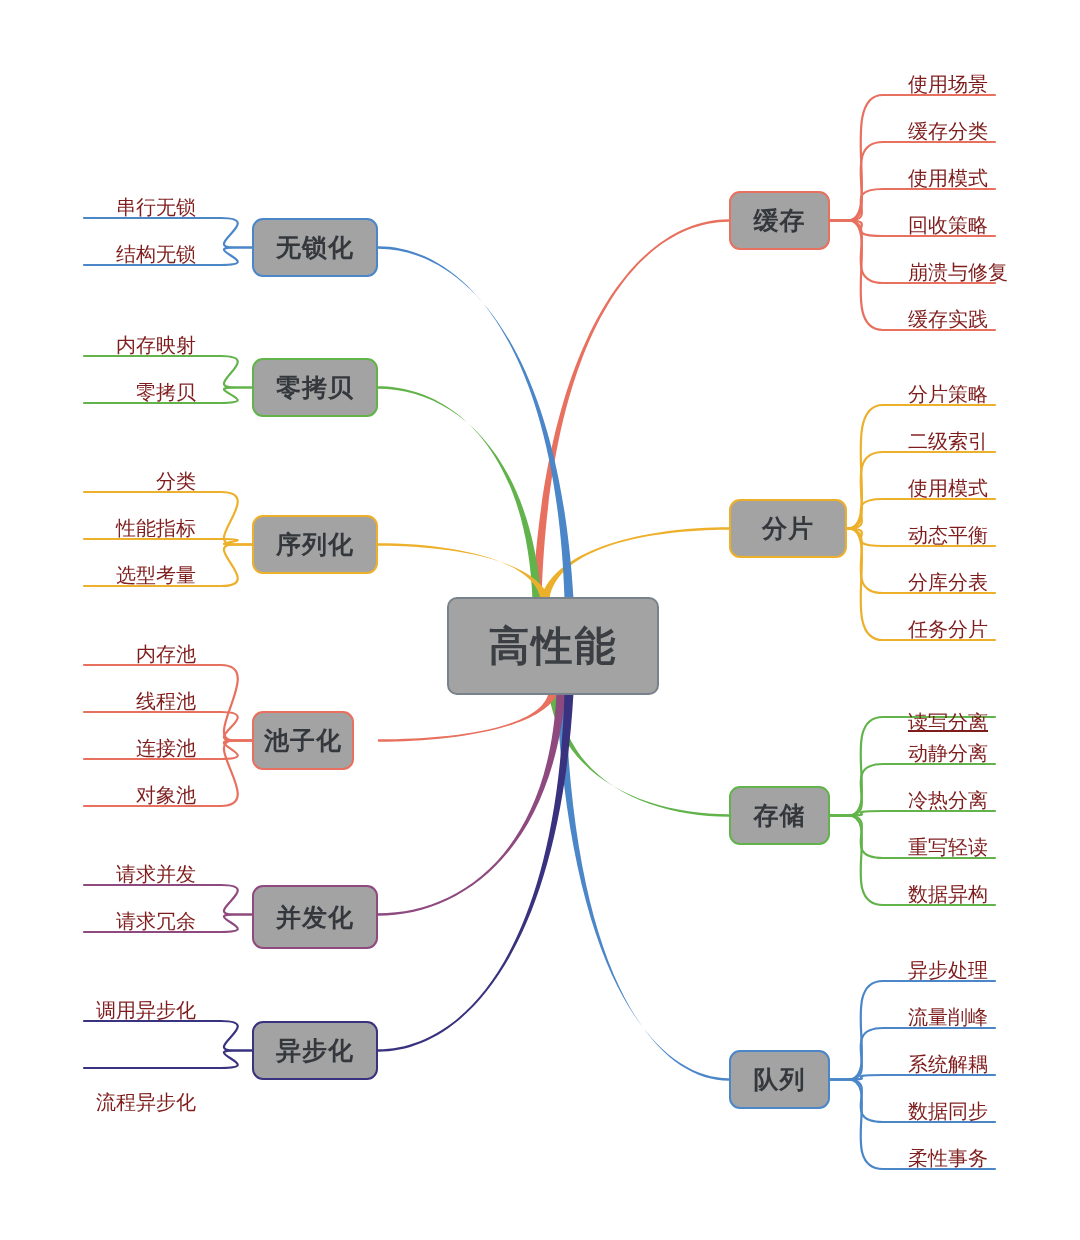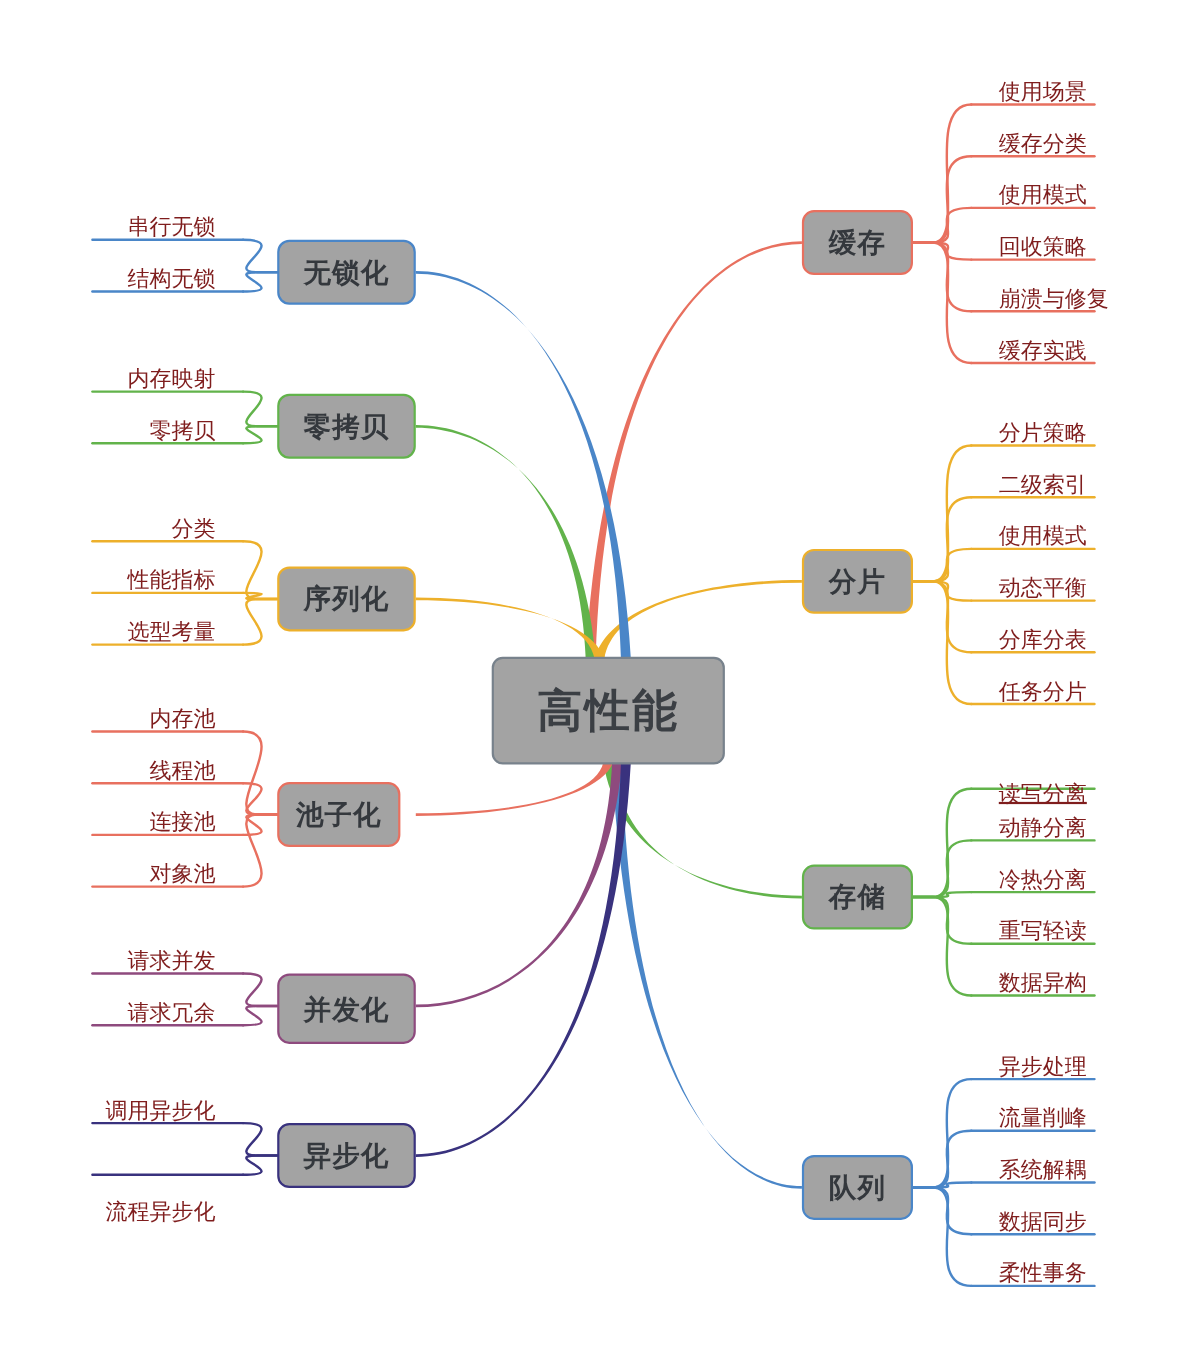--- a/index.html
+++ b/index.html
@@ -160,21 +160,21 @@
     </svg>
 <div class="node node-branch" style="left: 729px; top: 191px; width: 101px; height: 59px; border-color: rgb(232, 112, 95);">
       <span>缓存</span>
     </div>
     <div class="leaf leaf-right" style="top: 74px; left: 908px;"><span>使用场景</span></div>
     <div class="leaf leaf-right" style="top: 121px; left: 908px;"><span>缓存分类</span></div>
     <div class="leaf leaf-right" style="top: 168px; left: 908px;"><span>使用模式</span></div>
     <div class="leaf leaf-right" style="top: 215px; left: 908px;"><span>回收策略</span></div>
     <div class="leaf leaf-right" style="top: 262px; left: 908px;"><span>崩溃与修复</span></div>
     <div class="leaf leaf-right" style="top: 309px; left: 908px;"><span>缓存实践</span></div>
-    <div class="node node-branch" style="left: 729px; top: 499px; width: 101px; height: 59px; border-color: rgb(237, 176, 43);">
+    <div class="node node-branch" style="left: 729px; top: 499px; width: 118px; height: 59px; border-color: rgb(237, 176, 43);">
       <span>分片</span>
     </div>
     <div class="leaf leaf-right" style="top: 384px; left: 908px;"><span>分片策略</span></div>
     <div class="leaf leaf-right" style="top: 431px; left: 908px;"><span>二级索引</span></div>
     <div class="leaf leaf-right" style="top: 478px; left: 908px;"><span>使用模式</span></div>
     <div class="leaf leaf-right" style="top: 525px; left: 908px;"><span>动态平衡</span></div>
     <div class="leaf leaf-right" style="top: 572px; left: 908px;"><span>分库分表</span></div>
     <div class="leaf leaf-right" style="top: 619px; left: 908px;"><span>任务分片</span></div>
     <div class="node node-branch" style="left: 729px; top: 786px; width: 101px; height: 59px; border-color: rgb(98, 179, 75);">
       <span>存储</span>
@@ -201,21 +201,21 @@
       <span>零拷贝</span>
     </div>
     <div class="leaf leaf-left" style="top: 335px; right: 884px;"><span>内存映射</span></div>
     <div class="leaf leaf-left" style="top: 382px; right: 884px;"><span>零拷贝</span></div>
     <div class="node node-branch" style="left: 252px; top: 515px; width: 126px; height: 59px; border-color: rgb(237, 176, 43);">
       <span>序列化</span>
     </div>
     <div class="leaf leaf-left" style="top: 471px; right: 884px;"><span>分类</span></div>
     <div class="leaf leaf-left" style="top: 518px; right: 884px;"><span>性能指标</span></div>
     <div class="leaf leaf-left" style="top: 565px; right: 884px;"><span>选型考量</span></div>
-    <div class="node node-branch" style="left: 252px; top: 711px; width: 112px; height: 59px; border-color: rgb(232, 112, 95);">
+    <div class="node node-branch" style="left: 252px; top: 711px; width: 102px; height: 59px; border-color: rgb(232, 112, 95);">
       <span>池子化</span>
     </div>
     <div class="leaf leaf-left" style="top: 644px; right: 884px;"><span>内存池</span></div>
     <div class="leaf leaf-left" style="top: 691px; right: 884px;"><span>线程池</span></div>
     <div class="leaf leaf-left" style="top: 738px; right: 884px;"><span>连接池</span></div>
     <div class="leaf leaf-left" style="top: 785px; right: 884px;"><span>对象池</span></div>
     <div class="node node-branch" style="left: 252px; top: 885px; width: 126px; height: 64px; border-color: rgb(142, 74, 126);">
       <span>并发化</span>
     </div>
     <div class="leaf leaf-left" style="top: 864px; right: 884px;"><span>请求并发</span></div>

